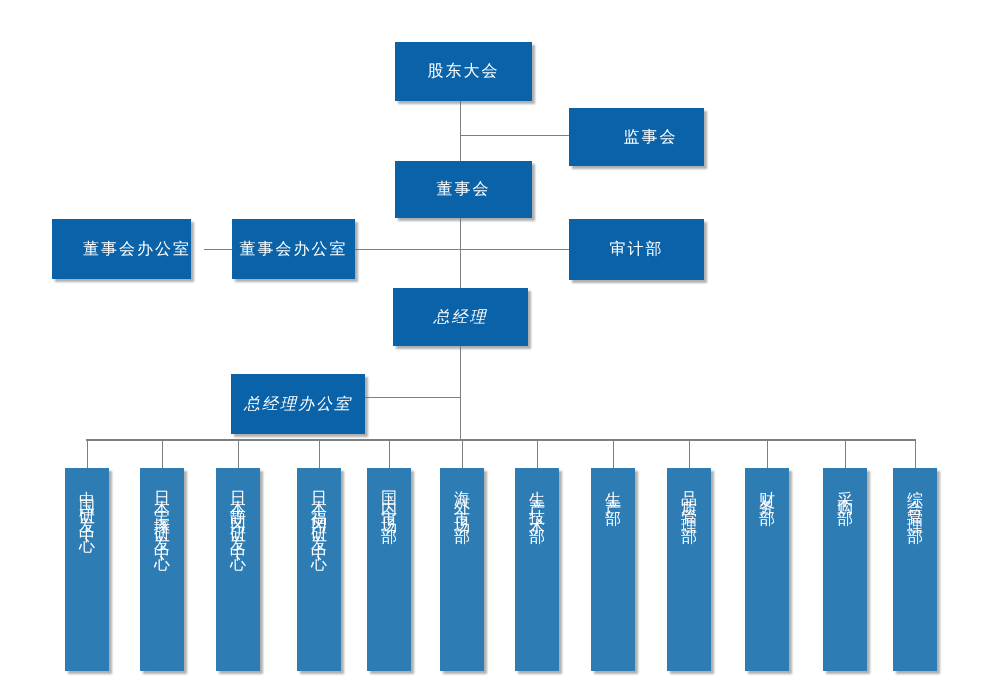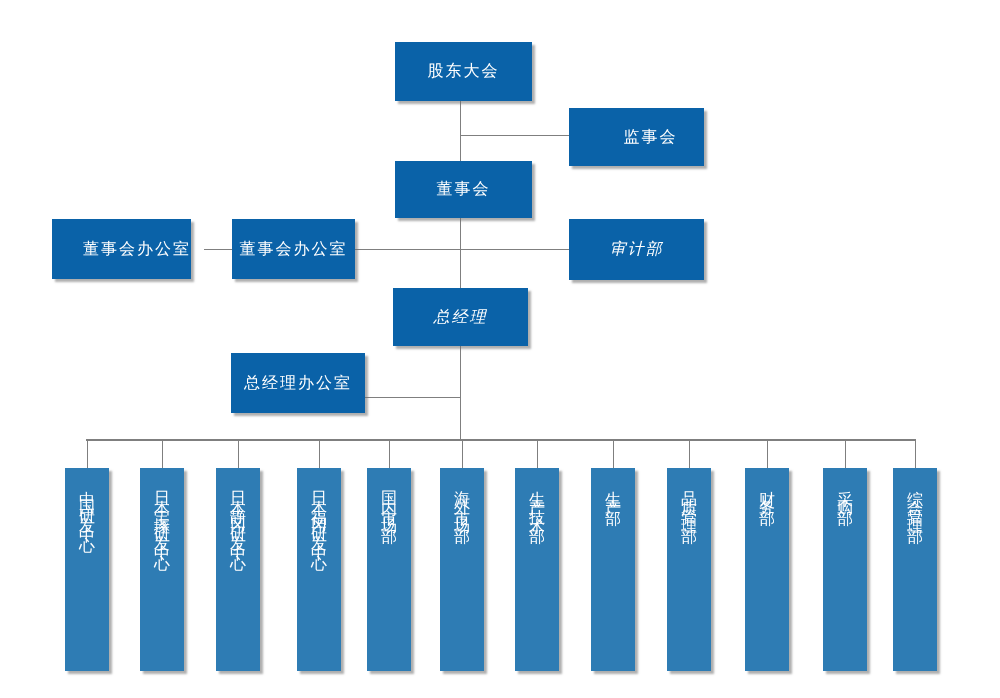--- a/index.html
+++ b/index.html
@@ -86,27 +86,27 @@
   </div>
   <div class="node" style="left:395px;top:161px;width:137px;height:57px;">
     <span>董事会</span>
   </div>
   <div class="node" style="left:52px;top:219px;width:139px;height:60px;justify-content:flex-end;">
     <span>董事会办公室</span>
   </div>
   <div class="node" style="left:232px;top:219px;width:123px;height:60px;">
     <span>董事会办公室</span>
   </div>
-  <div class="node" style="left:569px;top:219px;width:135px;height:61px;font-style:italic;">
+  <div class="node" style="left:569px;top:219px;width:135px;height:61px;">
     <span>审计部</span>
   </div>
   <div class="node" style="left:393px;top:288px;width:135px;height:58px;font-style:italic;">
     <span>总经理</span>
   </div>
-  <div class="node" style="left:231px;top:353px;width:134px;height:60px;">
+  <div class="node" style="left:231px;top:374px;width:134px;height:60px;font-style:italic;">
     <span>总经理办公室</span>
   </div>
 
   <div class="dept" style="left:65px;">
     <span>中国研发中心</span>
   </div>
   <div class="dept" style="left:140px;">
     <span>日本宝塚研发中心</span>
   </div>
   <div class="dept" style="left:216px;">

